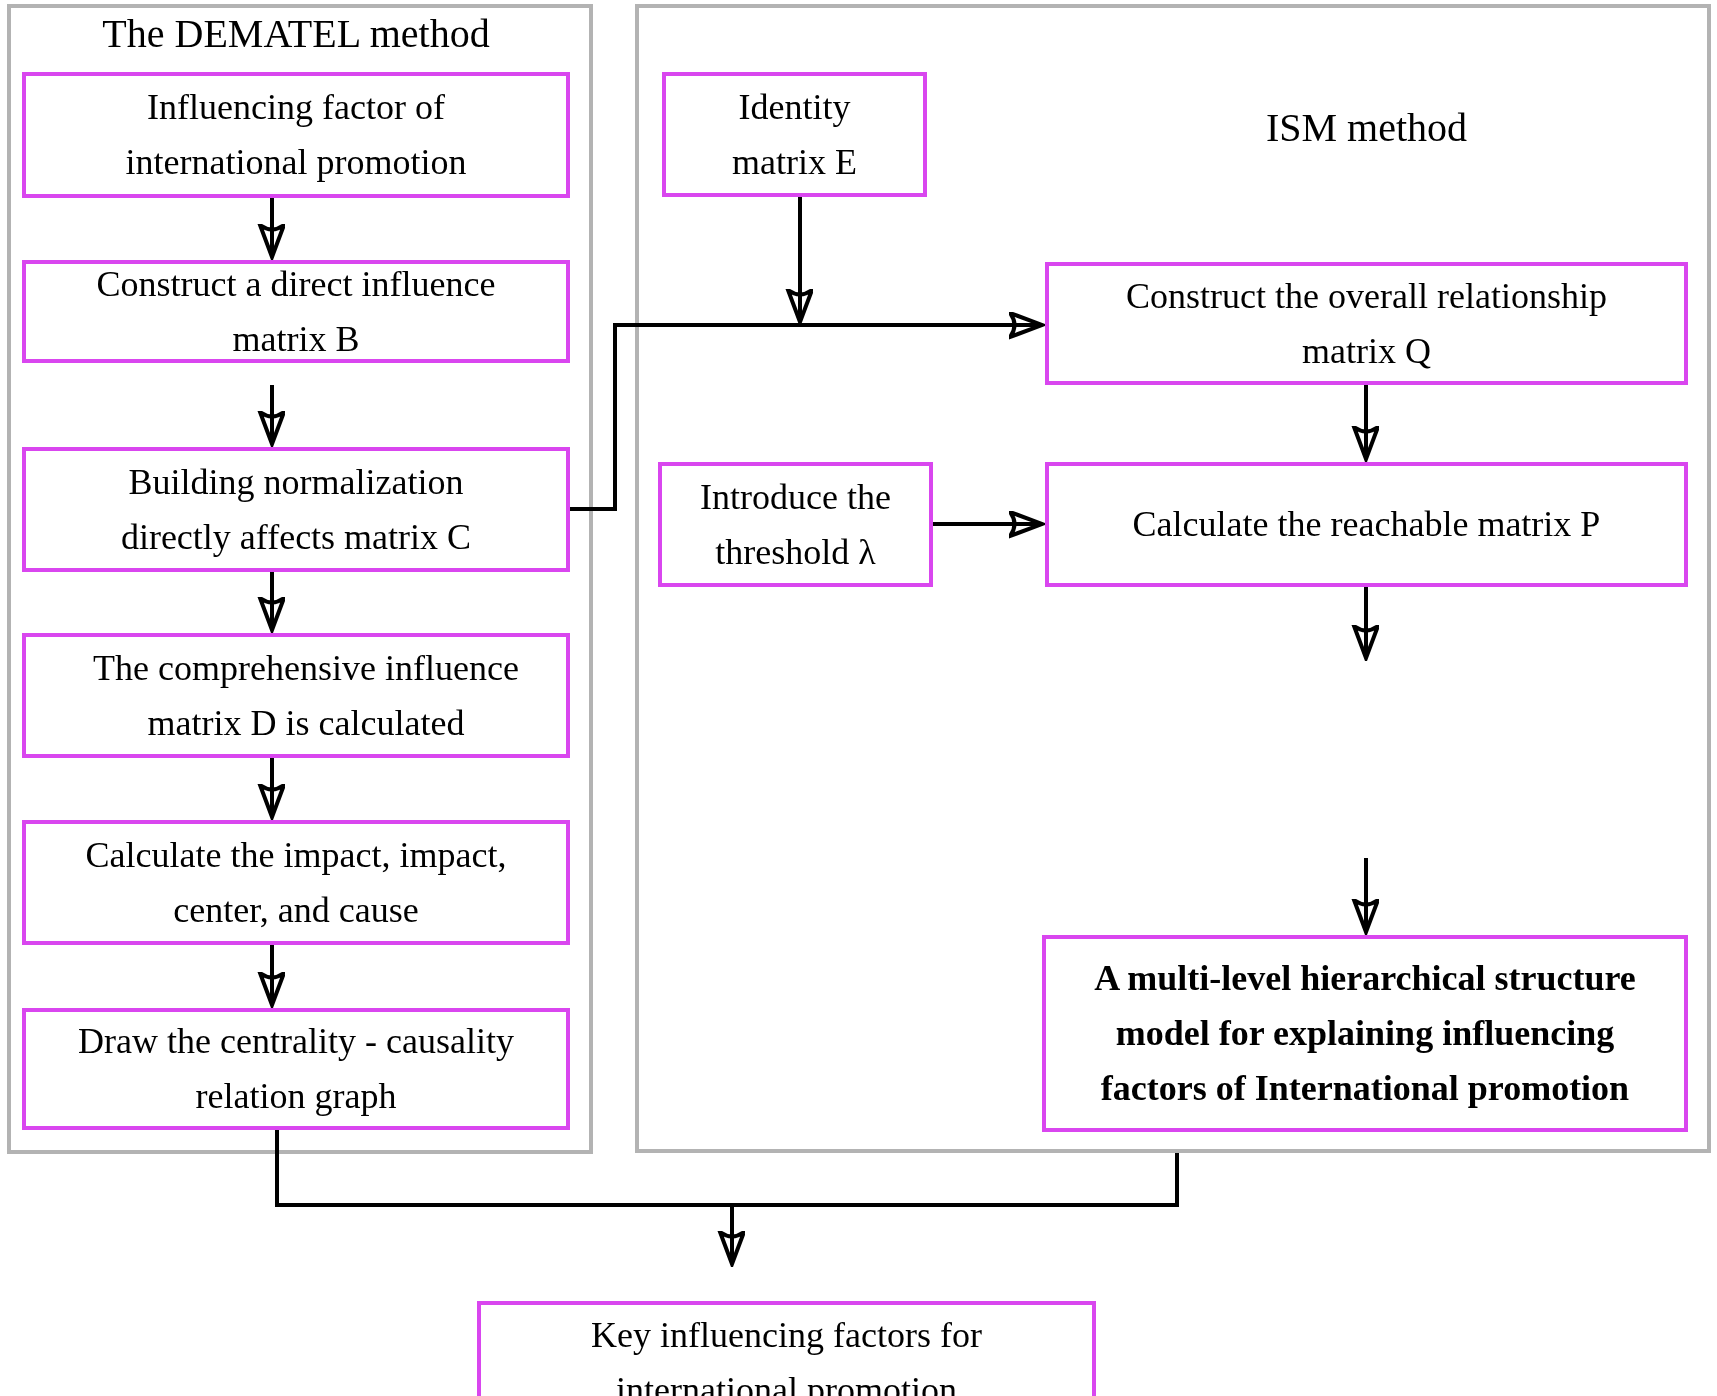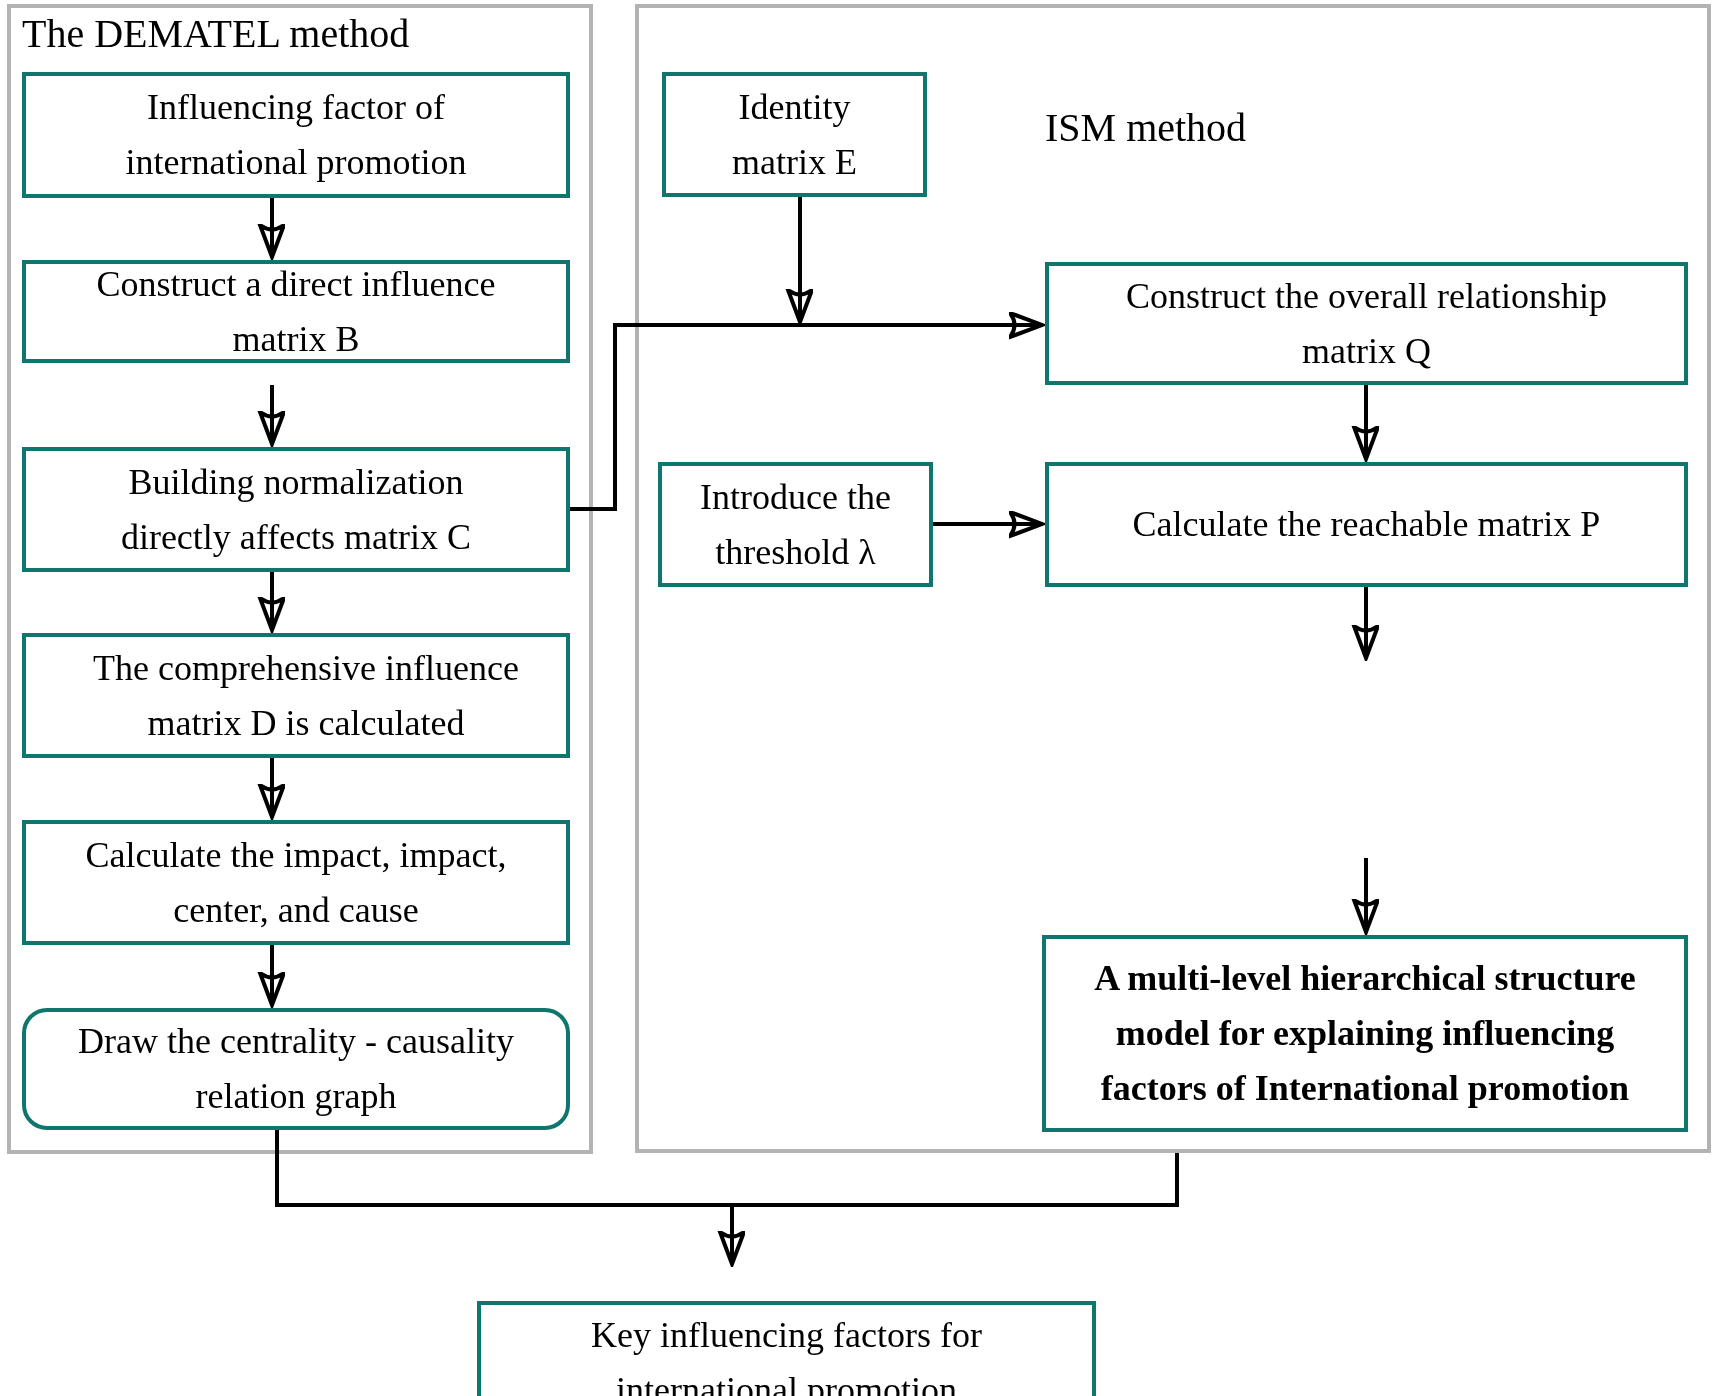--- a/index.html
+++ b/index.html
@@ -3,27 +3,27 @@
 <meta charset="utf-8">
 <style>
   html,body{margin:0;padding:0;background:#ffffff;}
   .canvas{
     position:relative;width:1717px;height:1396px;background:#ffffff;
     font-family:"Liberation Serif","DejaVu Serif",serif;color:#000000;overflow:hidden;
   }
   *{box-sizing:border-box;}
   .panel{position:absolute;border:4px solid #b3b3b3;background:transparent;}
   .node{
-    position:absolute;border:4px solid #0f766e;background:#ffffff;
+    position:absolute;border:4px solid #d946ef;background:#ffffff;
     display:flex;align-items:center;justify-content:center;
     text-align:center;white-space:pre-line;
     font-size:36px;line-height:1.52;padding:2px 4px;
   }
   .title{
-    position:absolute;text-align:left;font-size:40px;line-height:1.2;
+    position:absolute;text-align:center;font-size:40px;line-height:1.2;
   }
   svg.connectors{position:absolute;left:0;top:0;pointer-events:none;}
   svg.connectors path{stroke:#000000;stroke-width:4;fill:none;stroke-linejoin:miter;}
 </style>
 </head>
 <body>
 
 <div class="canvas">
 
   <div class="panel" style="left:7px;top:4px;width:586px;height:1150px;"></div>
@@ -35,21 +35,21 @@
   <div class="node" style="left:22px;top:72px;width:548px;height:126px;">Influencing factor of
 international promotion</div>
   <div class="node" style="left:22px;top:260px;width:548px;height:103px;">Construct a direct influence
 matrix B</div>
   <div class="node" style="left:22px;top:447px;width:548px;height:125px;">Building normalization
 directly affects matrix C</div>
   <div class="node" style="left:22px;top:633px;width:548px;height:125px;padding-left:24px;">The comprehensive influence
 matrix D is calculated</div>
   <div class="node" style="left:22px;top:820px;width:548px;height:125px;">Calculate the impact, impact,
 center, and cause</div>
-  <div class="node" style="left:22px;top:1008px;width:548px;height:122px;border-radius:25px;">Draw the centrality - causality
+  <div class="node" style="left:22px;top:1008px;width:548px;height:122px;">Draw the centrality - causality
 relation graph</div>
 
   <div class="node" style="left:662px;top:72px;width:265px;height:125px;">Identity
 matrix E</div>
   <div class="node" style="left:658px;top:462px;width:275px;height:125px;">Introduce the
 threshold λ</div>
 
   <div class="node" style="left:1045px;top:462px;width:643px;height:125px;">Calculate the reachable matrix P</div>
   <div class="node" style="left:1045px;top:262px;width:643px;height:123px;">Construct the overall relationship
 matrix Q</div>

